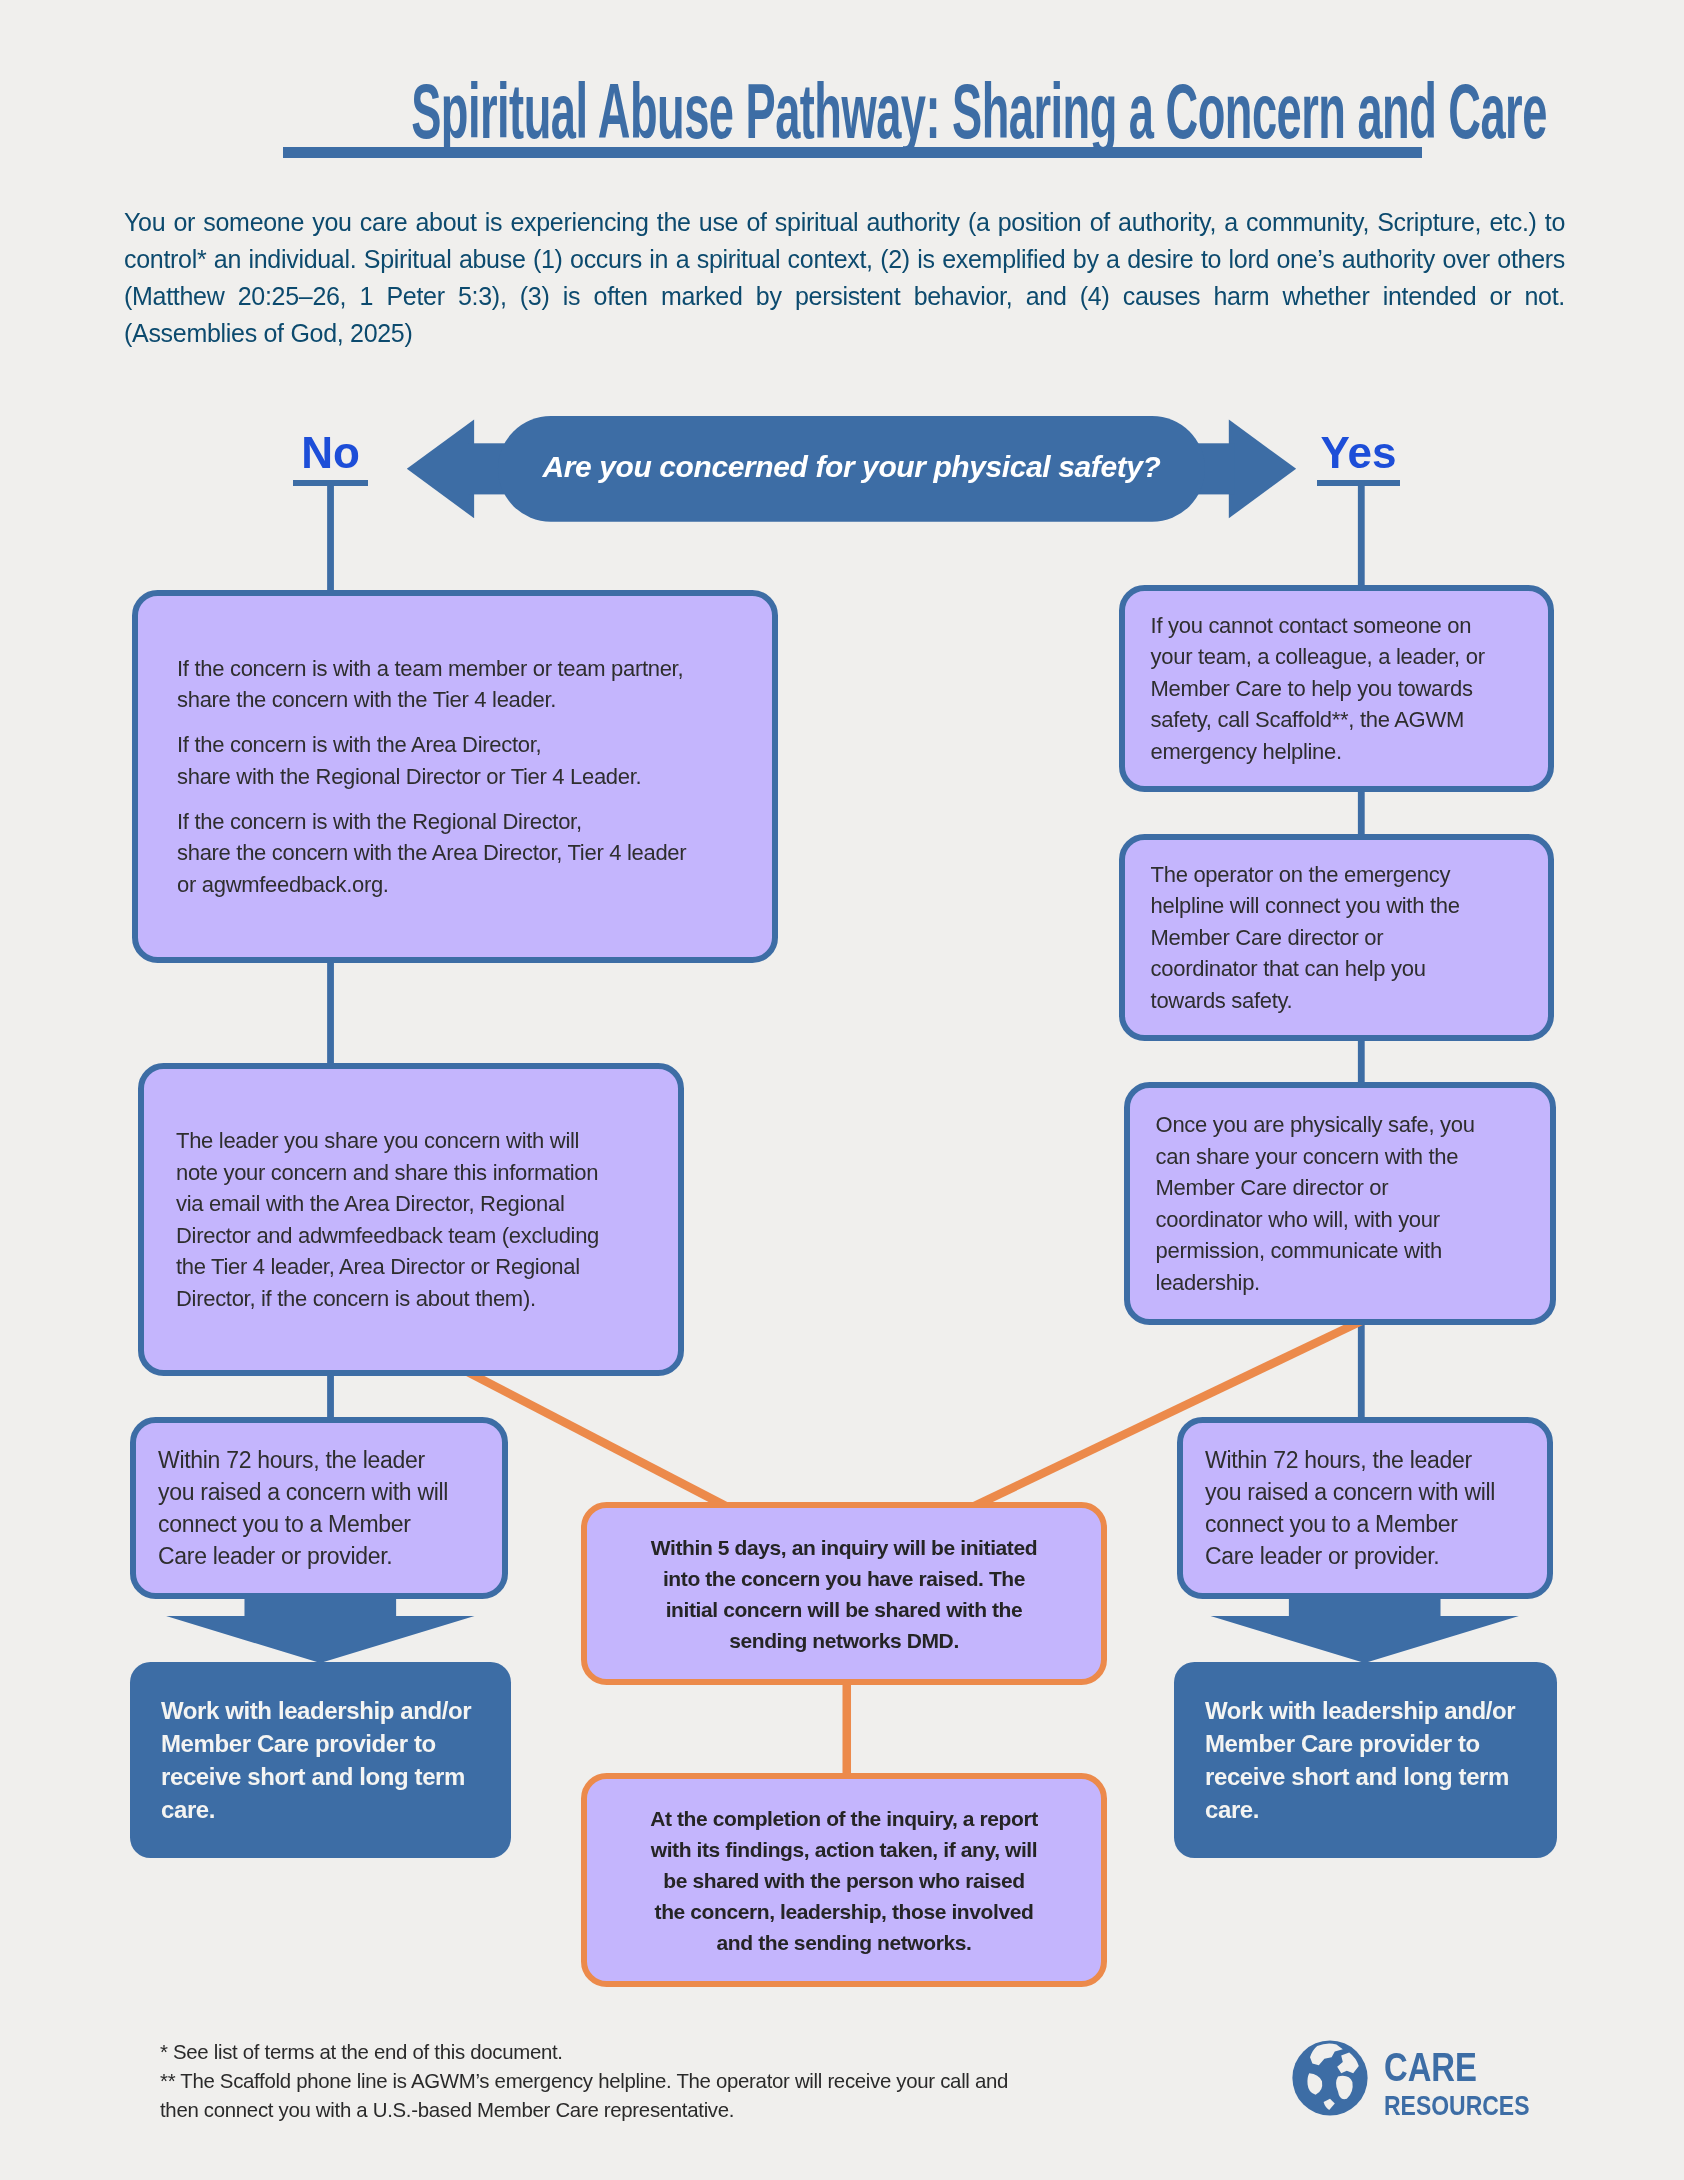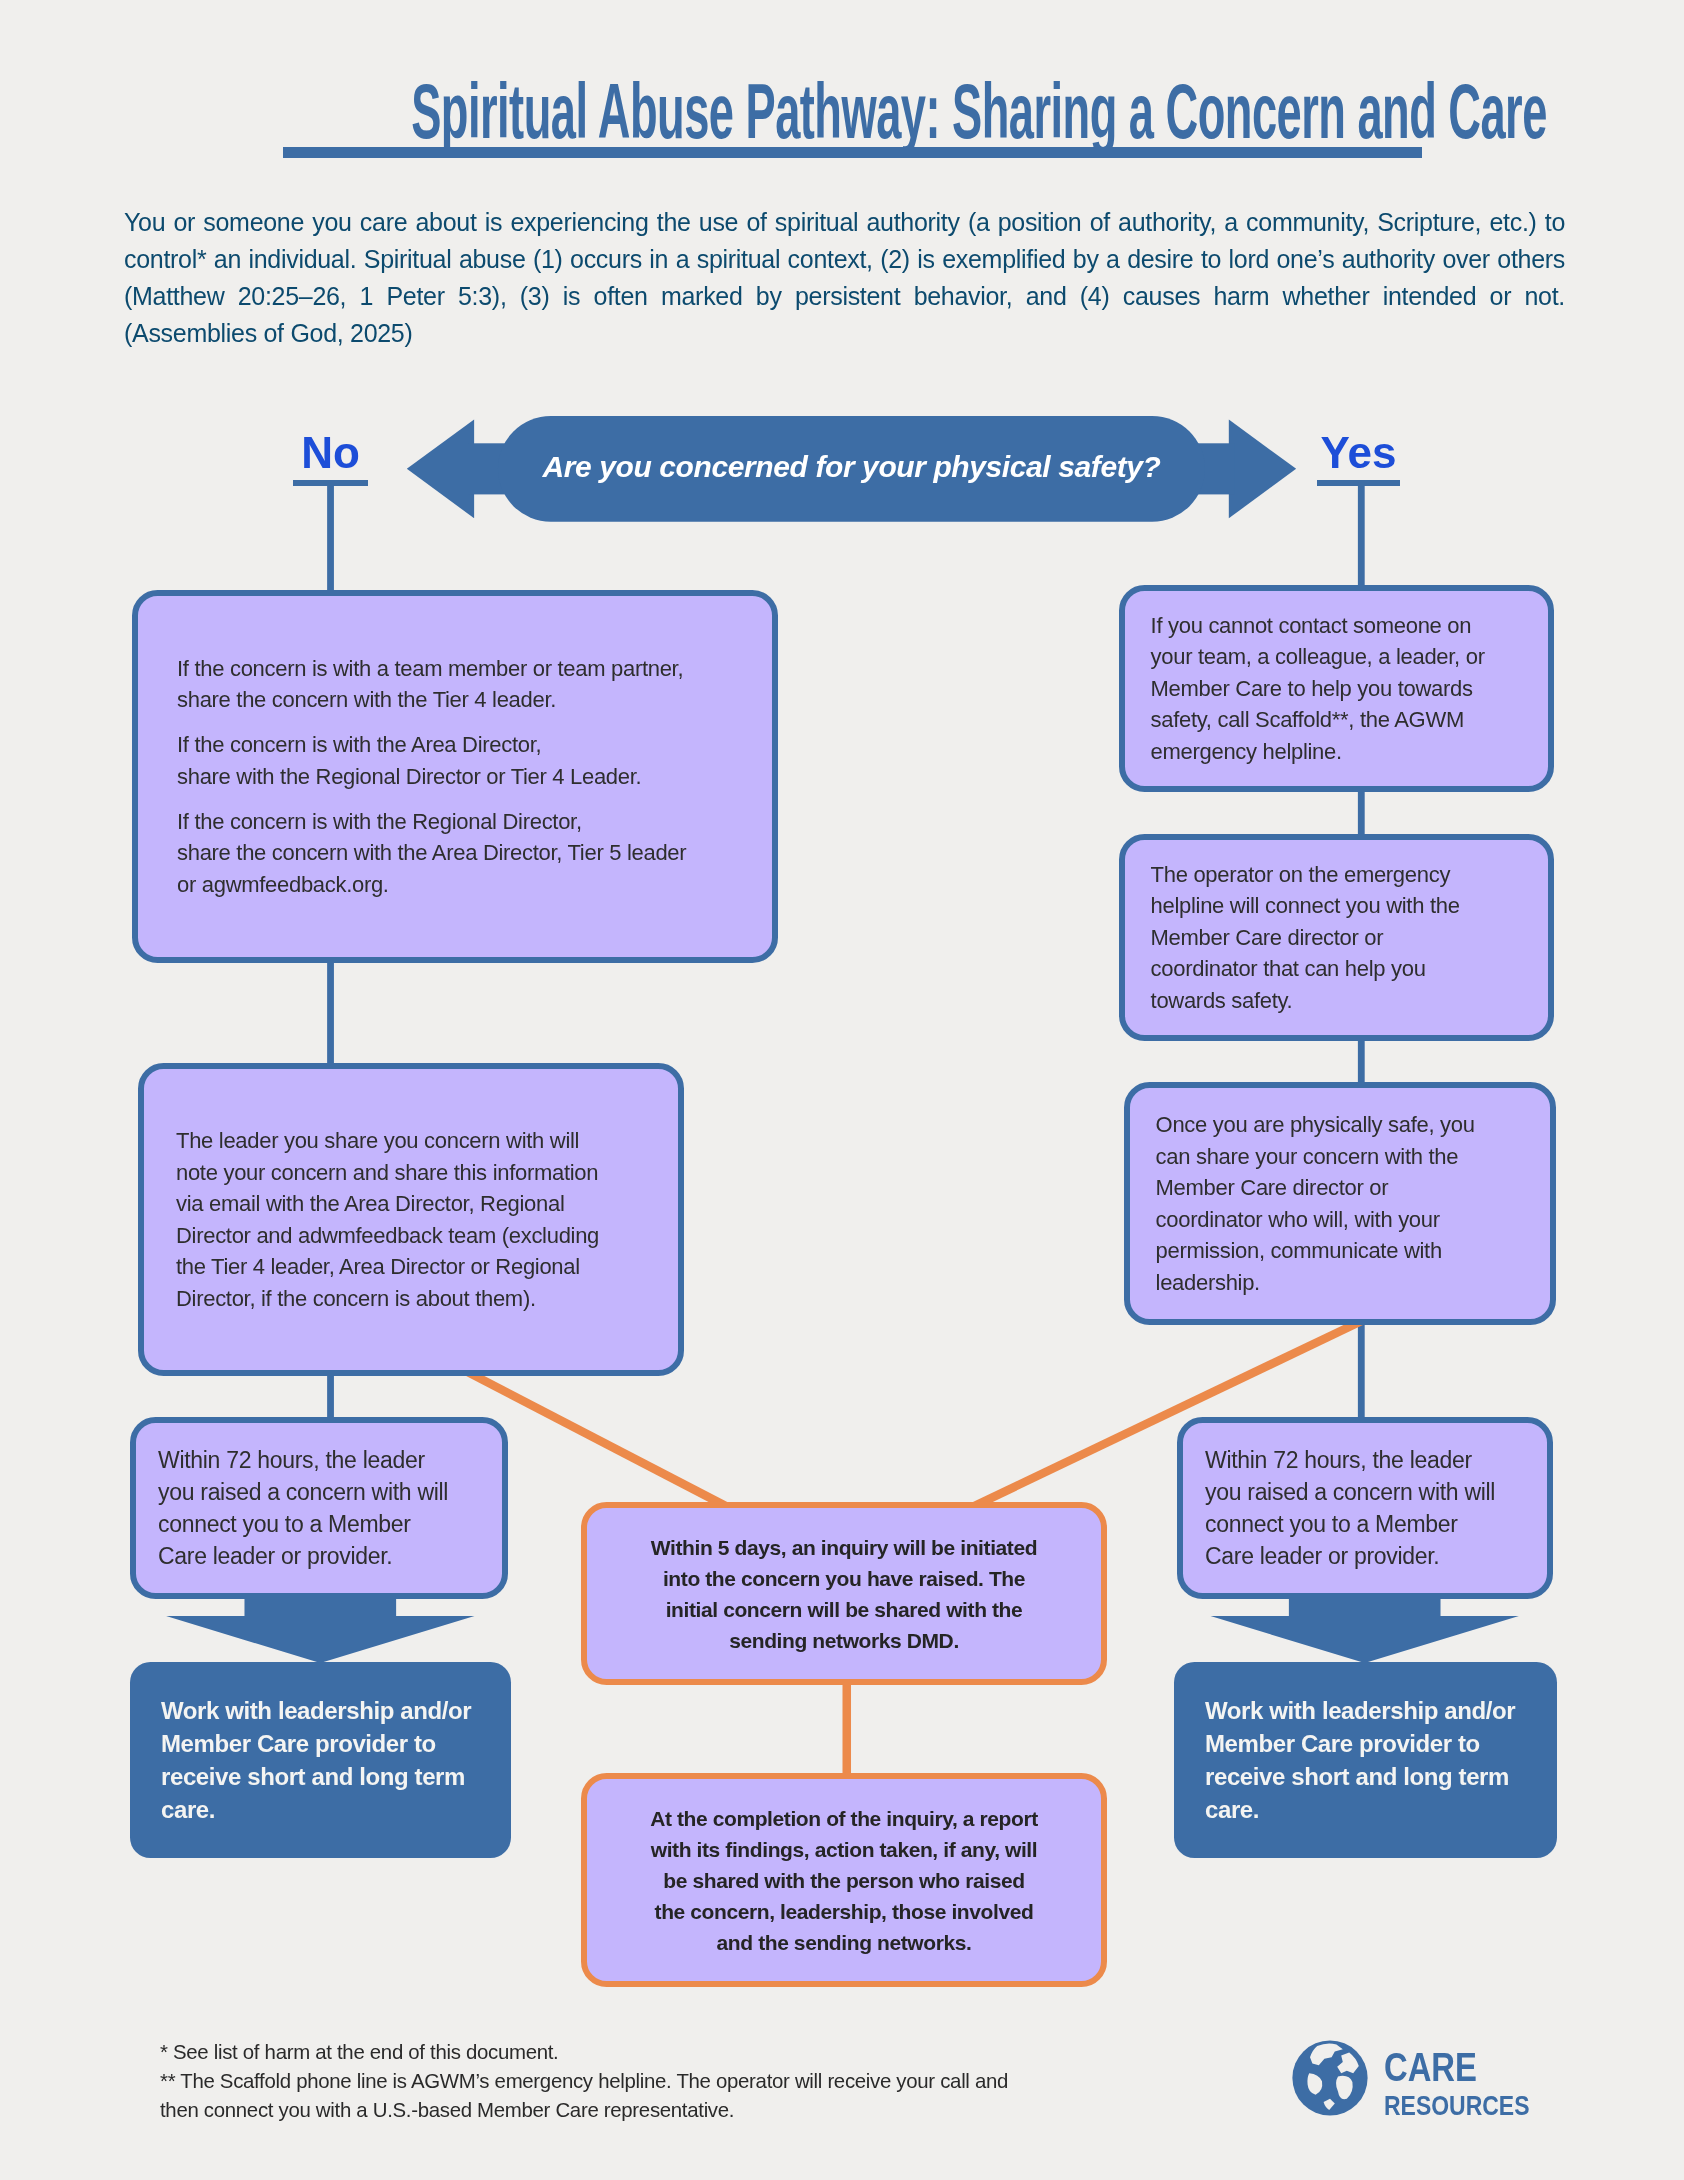--- a/index.html
+++ b/index.html
@@ -159,21 +159,21 @@
     <div id="banner-text">Are you concerned for your physical safety?</div>
   </div>
   <div class="decision-label" id="yes-label">Yes</div>
 
   <div class="box" id="lbox1">
     <p>If the concern is with a team member or team partner,
 share the concern with the Tier 4 leader.</p>
     <p>If the concern is with the Area Director,
 share with the Regional Director or Tier 4 Leader.</p>
     <p>If the concern is with the Regional Director,
-share the concern with the Area Director, Tier 5 leader
+share the concern with the Area Director, Tier 4 leader
 or agwmfeedback.org.</p>
   </div>
   <div class="box" id="lbox2">
     <p>The leader you share you concern with will
 note your concern and share this information
 via email with the Area Director, Regional
 Director and adwmfeedback team (excluding
 the Tier 4 leader, Area Director or Regional
 Director, if the concern is about them).</p>
   </div>
@@ -233,21 +233,21 @@
   </div>
   <div class="box inquiry" id="obox2">
     <p>At the completion of the inquiry, a report
 with its findings, action taken, if any, will
 be shared with the person who raised
 the concern, leadership, those involved
 and the sending networks.</p>
   </div>
 
   <div id="footnotes">
-    <p>* See list of harm at the end of this document.</p>
+    <p>* See list of terms at the end of this document.</p>
     <p>** The Scaffold phone line is AGWM’s emergency helpline. The operator will receive your call and
 then connect you with a U.S.-based Member Care representative.</p>
   </div>
 
   <div id="logo">
     <svg width="80" height="80" viewBox="0 0 100 100">
       <circle cx="50" cy="50" r="47" fill="#3d6da5"></circle>
       <path d="M34,10 q12,-5 24,-2 l8,6 l-10,3 l-4,7 l-9,2 l-7,8 l-8,-2 l-3,-8 q3,-9 9,-14 z" fill="#f0efed"></path>
       <path d="M64,22 l10,-4 q9,7 12,17 l-7,9 l-8,-3 l-7,3 l-5,-8 l7,-6 z" fill="#f0efed"></path>
       <path d="M60,48 q14,-3 18,7 q2,13 -7,21 q-9,3 -11,-9 q-5,-11 0,-19 z" fill="#f0efed"></path>

